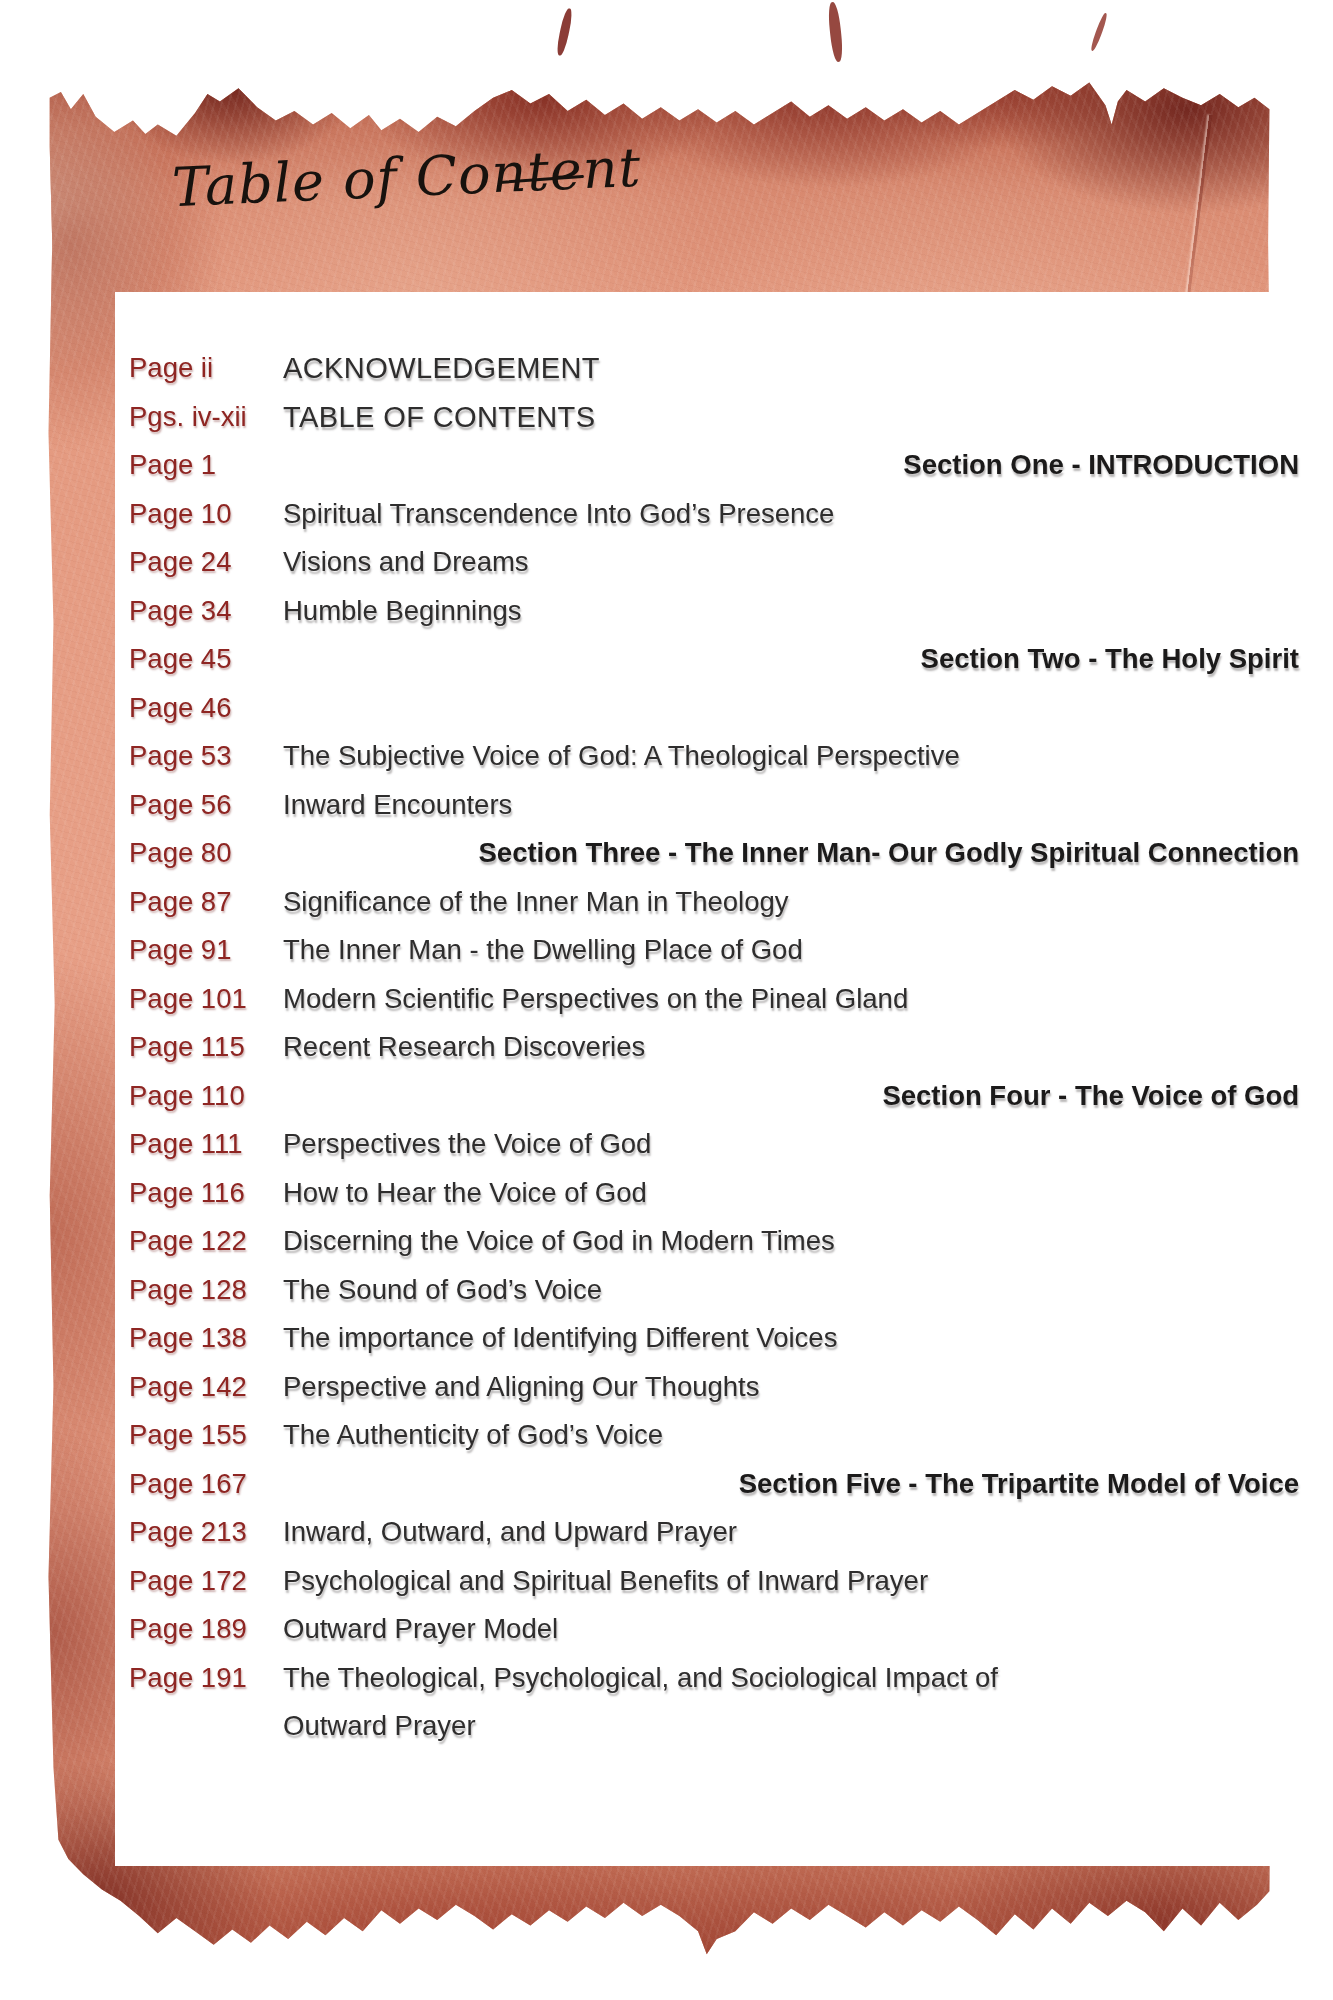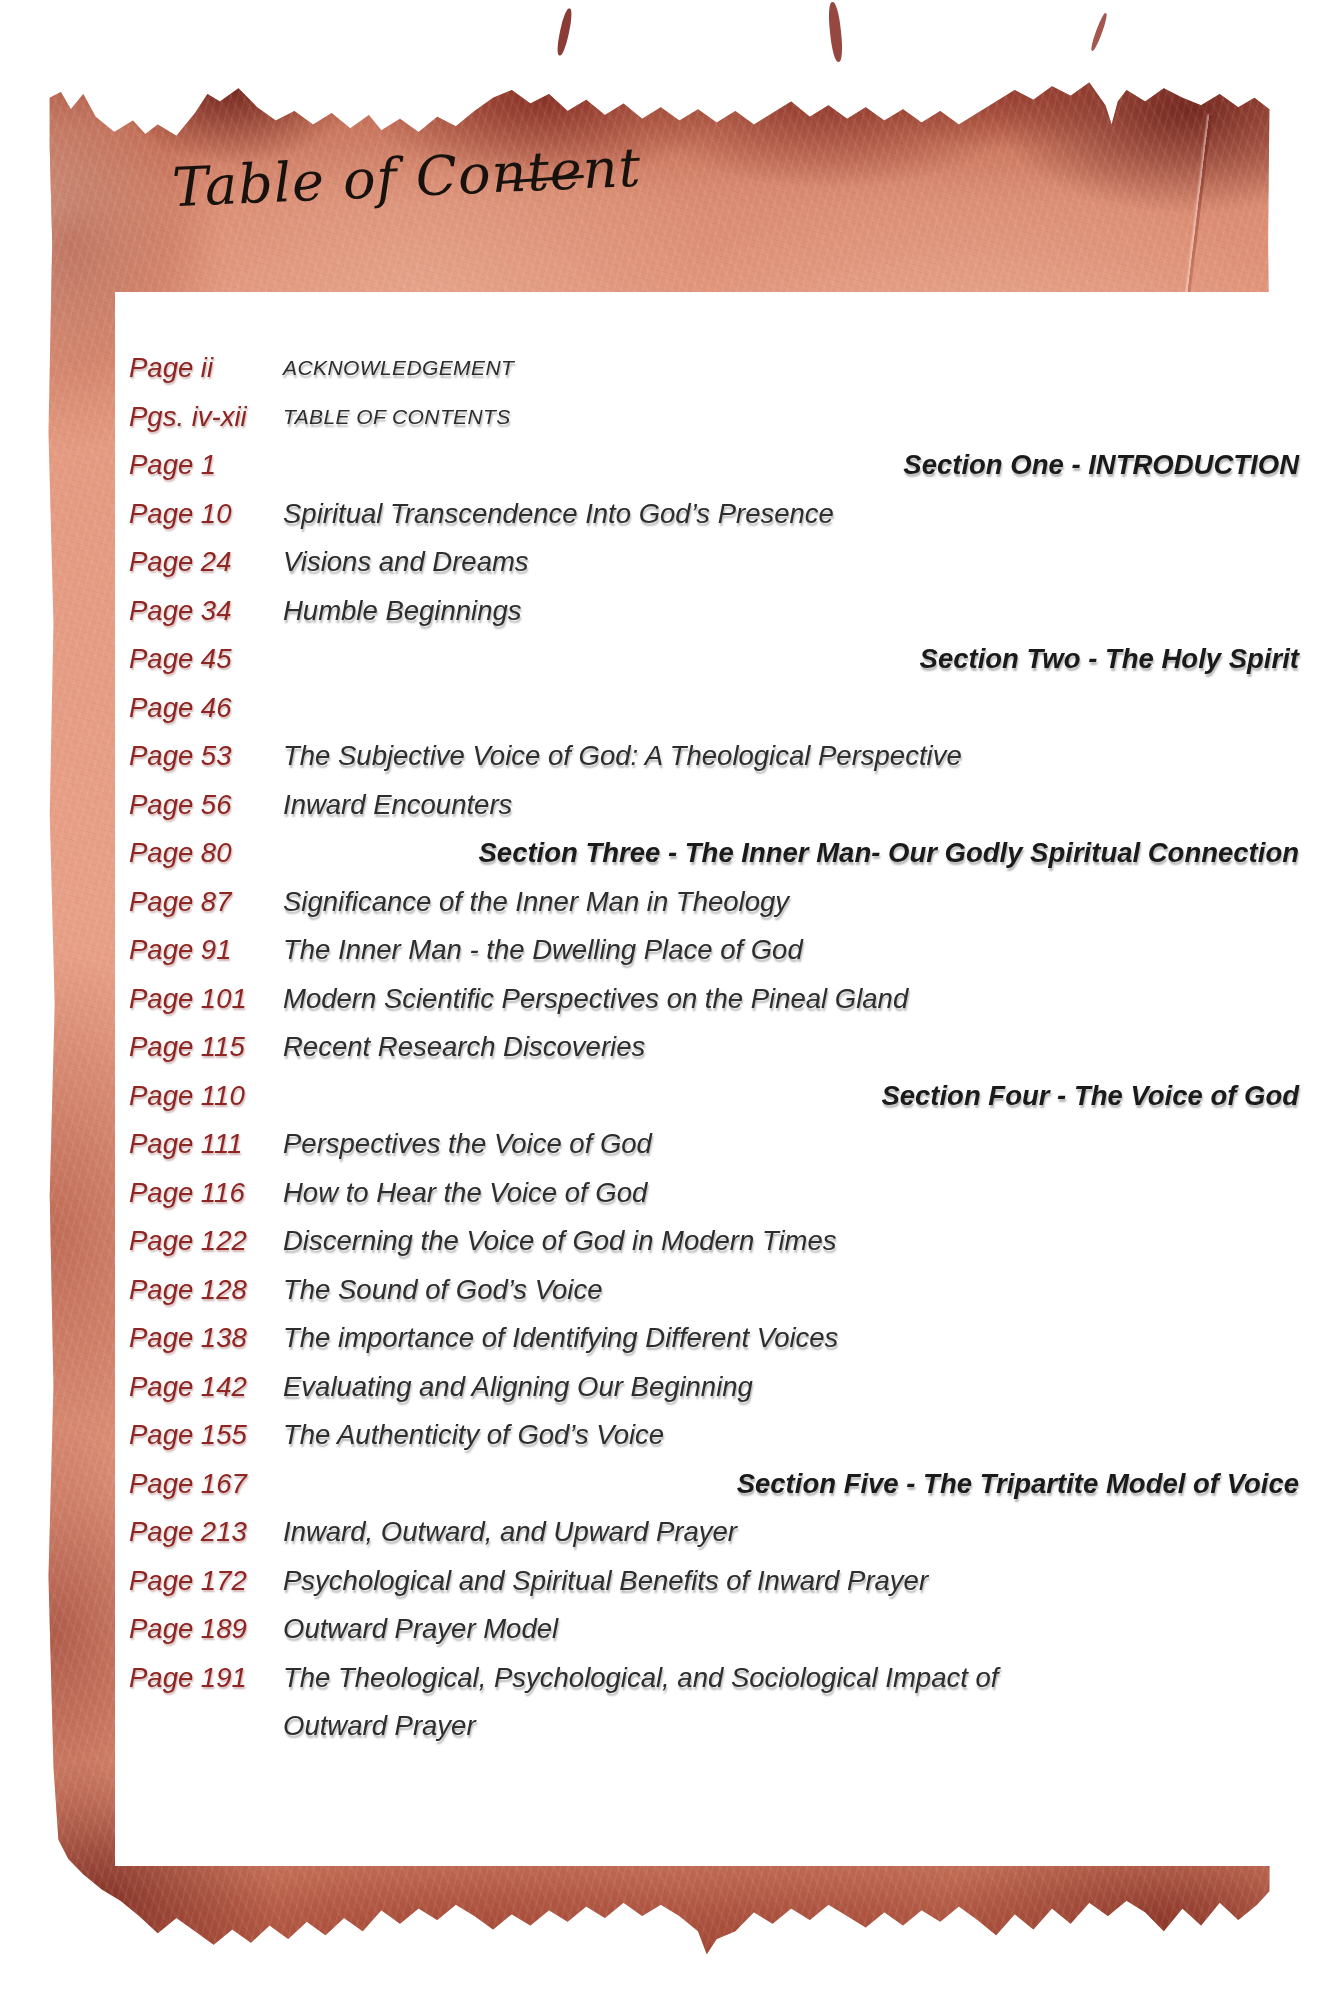--- a/index.html
+++ b/index.html
@@ -94,21 +94,20 @@
     width:86px; height:3px; background:#17120e;
     transform:rotate(-4deg); border-radius:2px;
   }
 
   
   .content-card {
     position:absolute;
     left:115px; top:292px;
     width:1202px; height:1574px;
     background:#ffffff;
-    font-style:italic;
   }
   .toc-list {
     position:absolute; left:14px; top:52px; right:18px;
   }
   .toc-row {
     display:grid;
     grid-template-columns:154px 1fr;
     align-items:start;
     line-height:48.5px;
     font-size:27.5px;
@@ -117,21 +116,21 @@
     color:#8e2522;
     text-shadow:1px 2px 2px rgba(110,30,25,.35);
     white-space:nowrap;
   }
   .toc-row .ttl {
     color:#2e2d2d;
     text-shadow:1px 2.5px 2px rgba(70,65,65,.38);
     white-space:pre-line;
   }
   .toc-row.section .ttl { font-weight:700; color:#1b1a1a;text-align:right; }
-  .toc-row.caps .ttl { font-size:21px; letter-spacing:.4px; }
+  .toc-row.caps .ttl { font-size:29px; letter-spacing:.4px; }
 </style>
 </head>
 <body>
 
 <div class="torn-paper">
   <div class="crease"></div>
 </div>
 <div class="speck s1"></div>
 <div class="speck s2"></div>
 <div class="speck s3"></div>
@@ -241,21 +240,21 @@
     <span class="ttl">The Sound of God’s Voice</span>
   </div>
 
   <div class="toc-row normal">
     <span class="num">Page 138</span>
     <span class="ttl">The importance of Identifying Different Voices</span>
   </div>
 
   <div class="toc-row normal">
     <span class="num">Page 142</span>
-    <span class="ttl">Evaluating and Aligning Our Beginning</span>
+    <span class="ttl">Perspective and Aligning Our Thoughts</span>
   </div>
 
   <div class="toc-row normal">
     <span class="num">Page 155</span>
     <span class="ttl">The Authenticity of God’s Voice</span>
   </div>
 
   <div class="toc-row section">
     <span class="num">Page 167</span>
     <span class="ttl">Section Five - The Tripartite Model of Voice</span>

